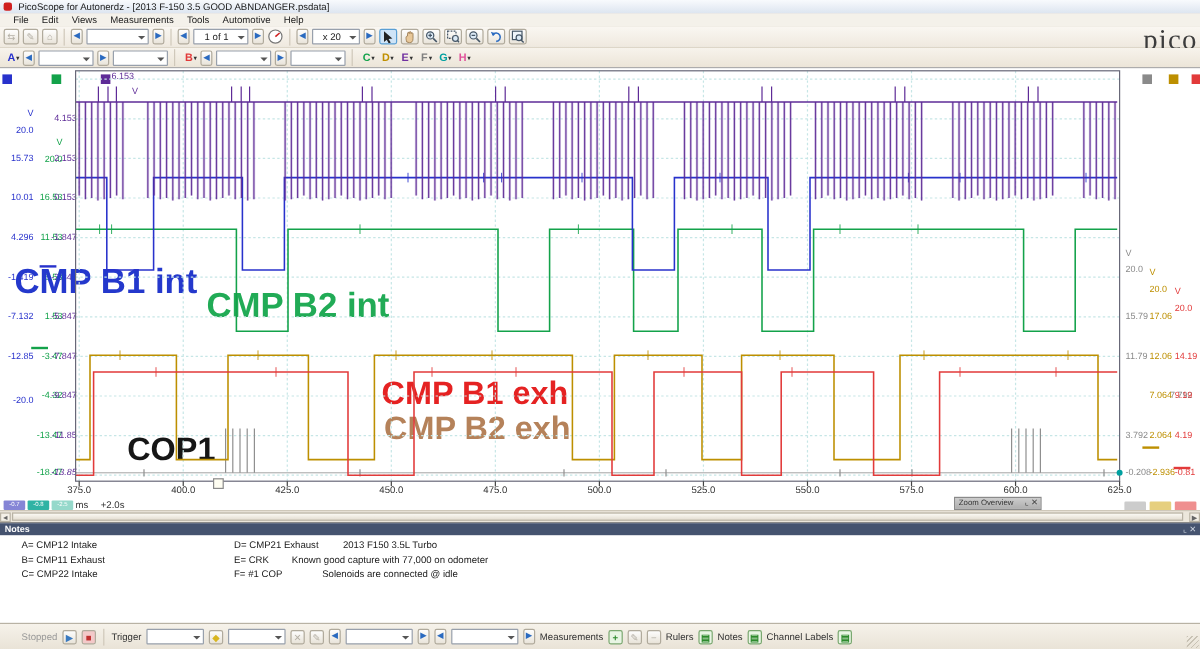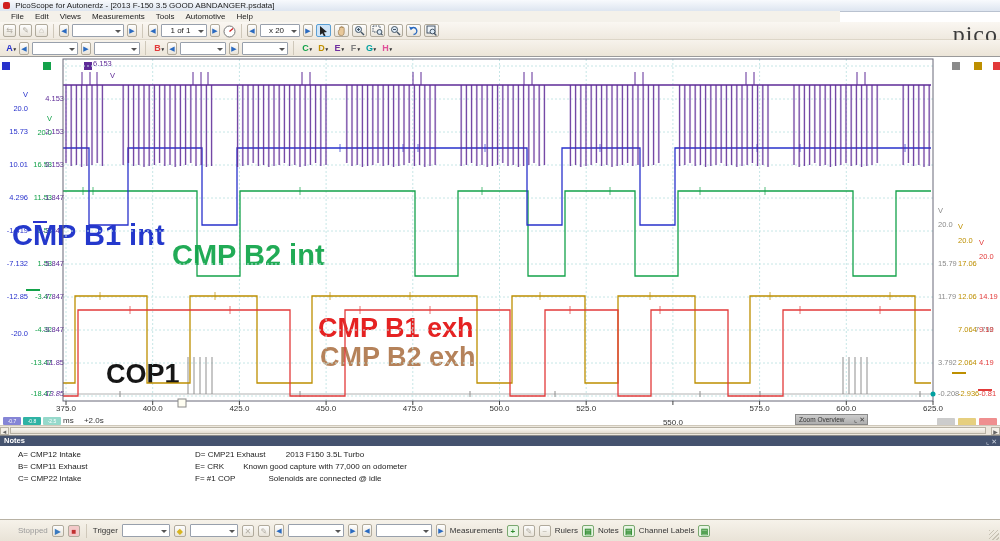--- a/index.html
+++ b/index.html
@@ -2,21 +2,21 @@
 <html><head>
 <meta charset="utf-8">
 <style>
   html,body{margin:0;padding:0}
   body{width:1000px;height:541px;position:relative;font-family:"Liberation Sans",sans-serif;background:#fff;overflow:hidden}
   .abs{position:absolute}
   
   #titlebar{left:0;top:0;width:1000px;height:11px;background:linear-gradient(#f8fafd,#dde5f0);border-bottom:1px solid #b9c2d0;font-size:8px;line-height:11px;color:#1a1a1a;white-space:nowrap}
   #titlebar .appicon{display:inline-block;width:7px;height:7px;background:#d02020;border-radius:2px;margin:0 3px 0 3px;vertical-align:middle}
   
-  #menubar{left:0;top:11px;width:840px;height:11px;background:#f4f1ea;border-bottom:1px solid #d8d2c6;font-size:8px;line-height:11px;color:#222}
+  #menubar{left:0;top:11px;width:1000px;height:11px;background:#f4f1ea;border-bottom:1px solid #d8d2c6;font-size:8px;line-height:11px;color:#222}
   #menubar span{margin-left:11px}
   
   #toolbar1{left:0;top:22px;width:1000px;height:18px;background:linear-gradient(#faf7f2,#efe9df);border-bottom:1px solid #ddd6c8;display:flex;align-items:center;gap:3px;padding-left:3px;box-sizing:border-box}
   #toolbar2{left:0;top:40px;width:1000px;height:17px;background:linear-gradient(#f7f3ec,#ece5d8);border-bottom:1px solid #9a9a9a;display:flex;align-items:center;gap:3px;padding-left:3px;box-sizing:border-box}
   .tbtn{height:13px;min-width:13px;border:1px solid #b0aa9c;background:linear-gradient(#fefefe,#e9e4da);border-radius:2px;font-size:8px;line-height:12px;text-align:center;color:#555;box-sizing:border-box;padding:0 1px}
   .tbtn.gray{color:#b5b0a6}
   .tbtn.active{background:#cfe4f7;border-color:#5a9fd4}
   .nv{width:10px;height:13px;border:1px solid #b0aa9c;background:linear-gradient(#fefefe,#e9e4da);color:#2a6ac0;font-size:7px;line-height:12px;text-align:center;border-radius:2px;box-sizing:border-box}
   .combo{height:13px;background:#fff;border:1px solid #98a0ac;position:relative;font-size:8px;line-height:12px;color:#222;padding:0 10px 0 3px;box-sizing:border-box;border-radius:1px}
   .combo:after{content:"";position:absolute;right:2px;top:5px;border:3px solid transparent;border-top-color:#555}
@@ -218,21 +218,21 @@
       <span class="sq" style="left: 952px; top: 5px; background: rgb(138, 138, 138);"></span>
       <span class="sq" style="left: 974px; top: 5px; background: rgb(189, 143, 0);"></span>
       <span class="sq" style="left: 993px; top: 5px; background: rgb(226, 58, 58);"></span>
       <span class="timetick" style="left: 66px; top: 347px;">375.0</span>
       <span class="timetick" style="left: 152.7px; top: 347px;">400.0</span>
       <span class="timetick" style="left: 239.4px; top: 347px;">425.0</span>
       <span class="timetick" style="left: 326.1px; top: 347px;">450.0</span>
       <span class="timetick" style="left: 412.8px; top: 347px;">475.0</span>
       <span class="timetick" style="left: 499.5px; top: 347px;">500.0</span>
       <span class="timetick" style="left: 586.2px; top: 347px;">525.0</span>
-      <span class="timetick" style="left: 672.9px; top: 347px; margin-top: 14px;">550.0</span>
+      <span class="timetick" style="left: 672.9px; top: 347px;">550.0</span>
       <span class="timetick" style="left: 759.6px; top: 347px;">575.0</span>
       <span class="timetick" style="left: 846.3px; top: 347px;">600.0</span>
       <span class="timetick" style="left: 933px; top: 347px;">625.0</span>
       <span class="badge" style="left: 3px; top: 360px; background: rgb(133, 133, 214);">-0.7</span>
       <span class="badge" style="left: 23px; top: 360px; background: rgb(47, 179, 164);">-0.8</span>
       <span class="badge" style="left: 43px; top: 360px; background: rgb(150, 217, 203);">-2.5</span>
       <span class="badge" style="left: 937px; top: 361px; background: rgb(204, 204, 204); color: rgb(51, 51, 51);"></span>
       <span class="badge" style="left: 958px; top: 361px; background: rgb(230, 207, 127); color: rgb(51, 51, 51);"></span>
       <span class="badge" style="left: 979px; top: 361px; background: rgb(239, 143, 143); color: rgb(51, 51, 51);"></span>
       <span class="wavelabel" style="left: 12px; top: 162px; color: rgb(36, 56, 204); font-size: 29px;">CMP B1 int</span>

